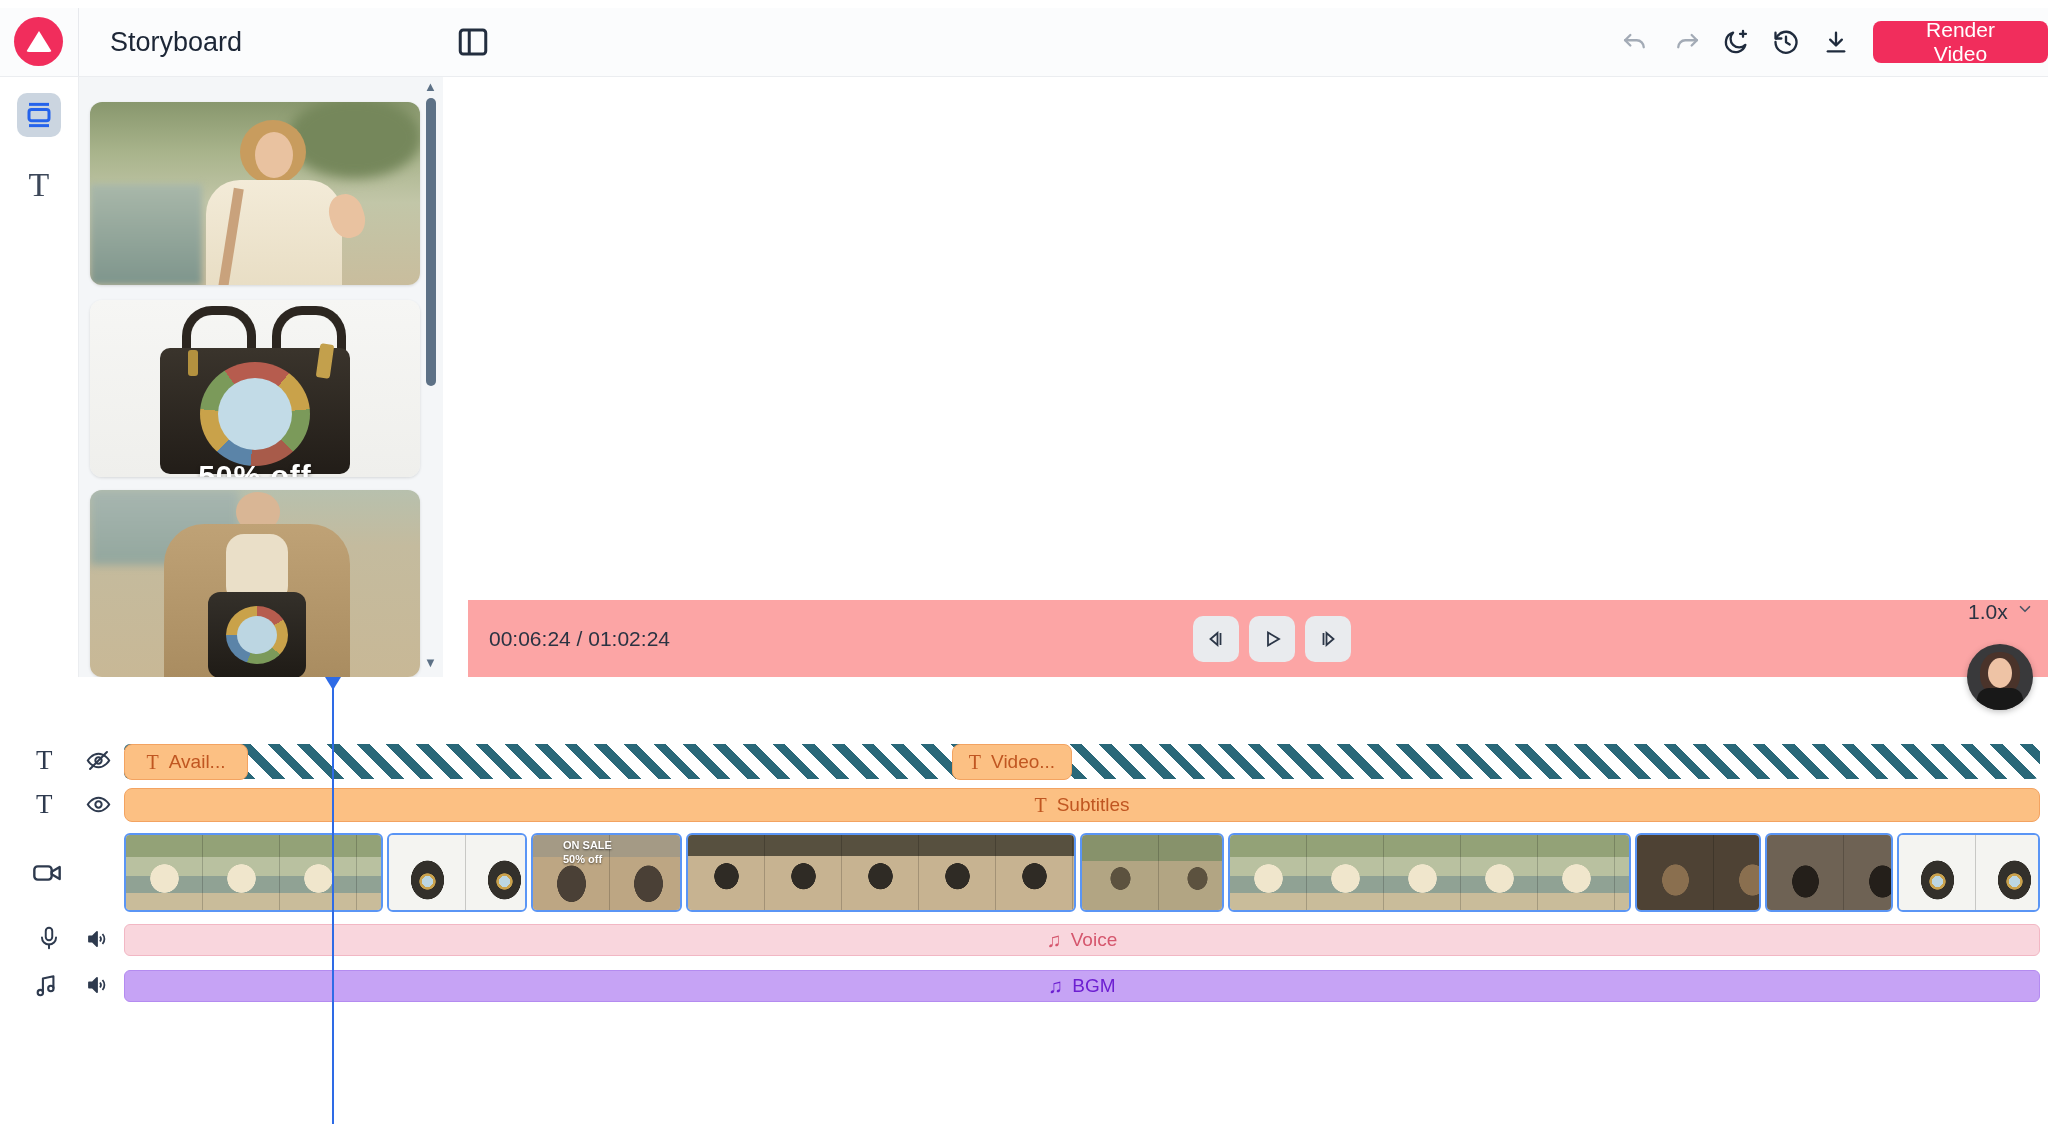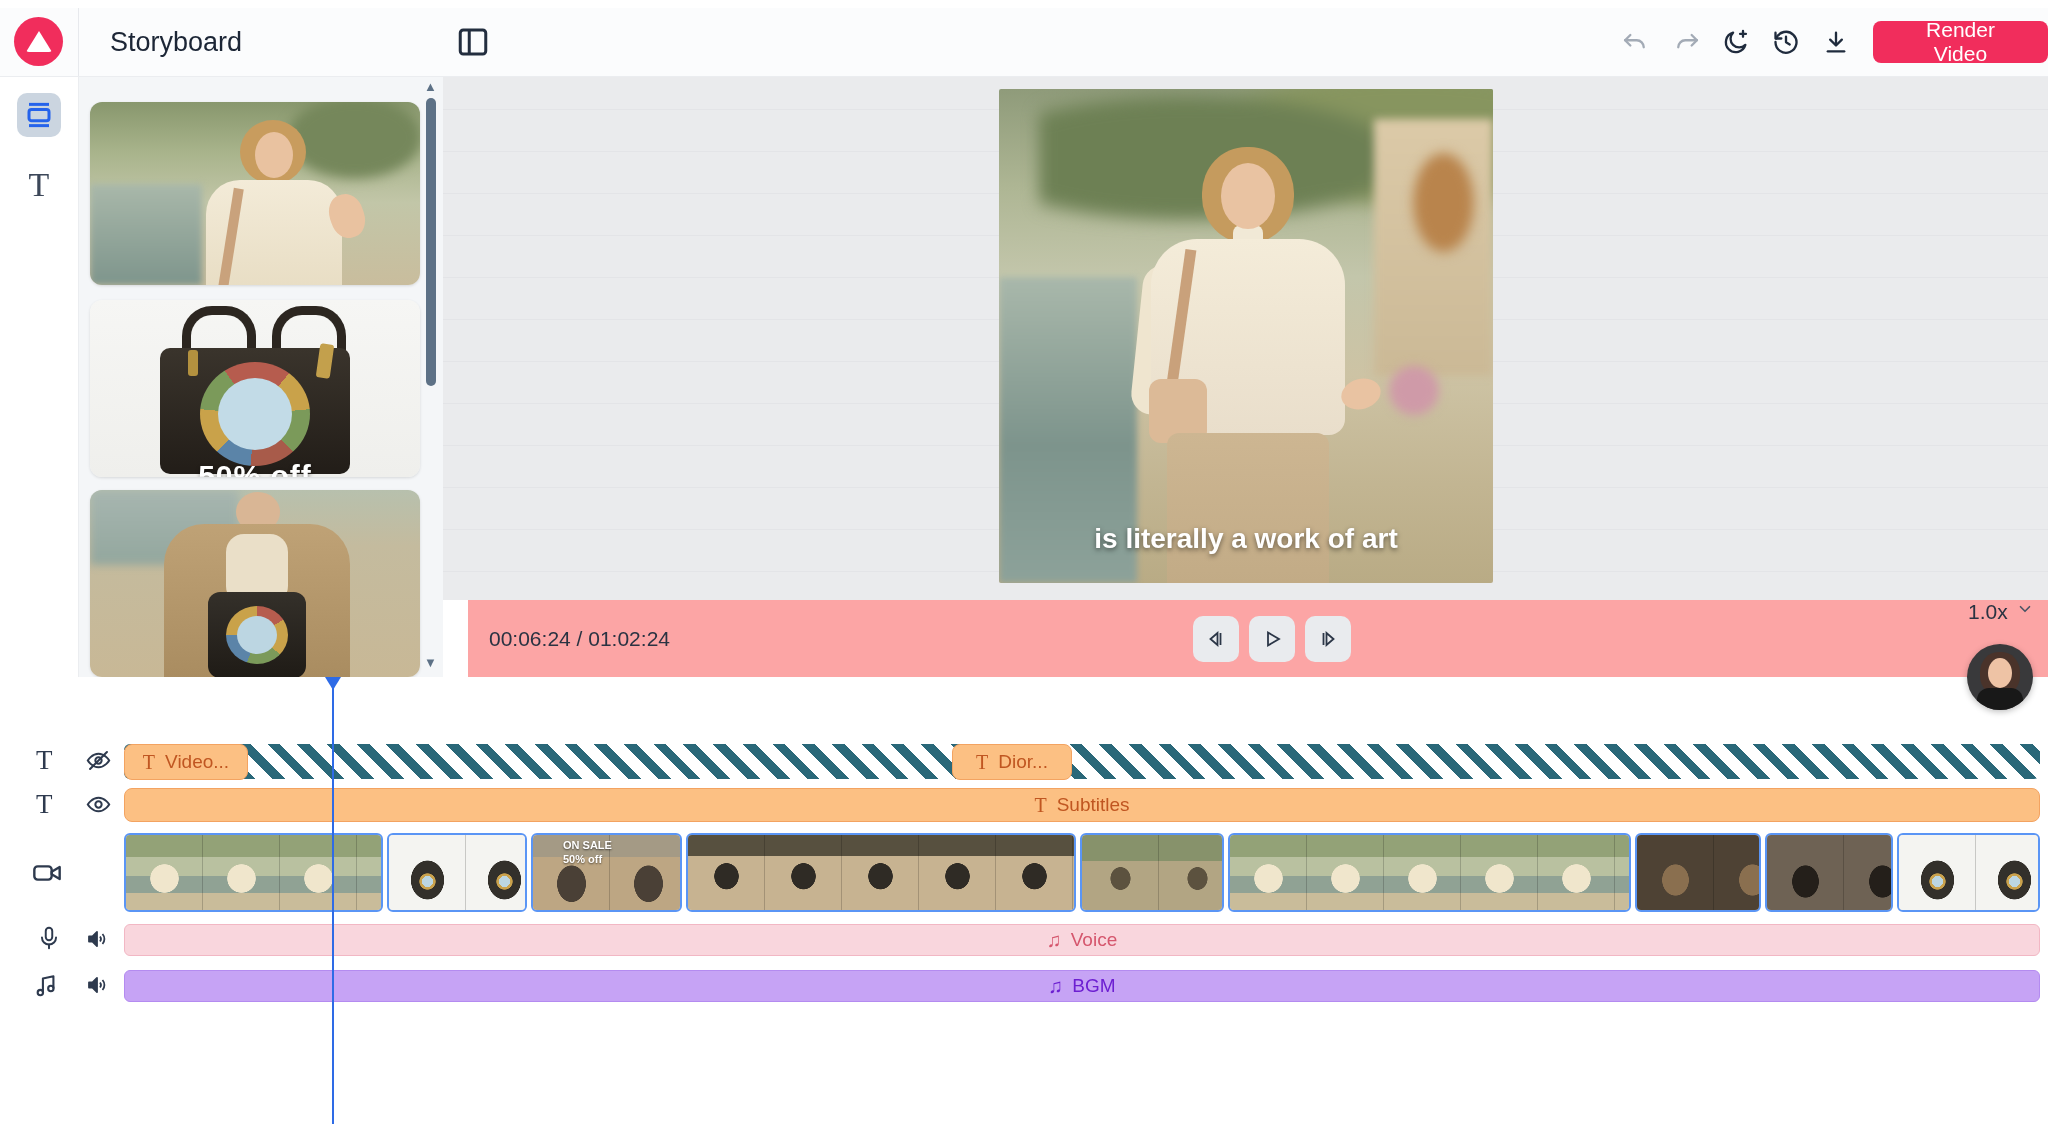--- a/index.html
+++ b/index.html
@@ -198,39 +198,20 @@
         <div class="coat"></div>
       <div class="inner"></div>
       <div class="bag"></div>
         <div class="bwheel"></div>
     </div>
     <div class="sb-arrow" style="top:12px">▲</div>
     <div class="sb-scroll"></div>
     <div class="sb-arrow" style="bottom:8px">▼</div>
   </div>
 
-  <div class="main">
-    <div class="video">
-      <div class="trees"></div>
-      <div class="bldg"></div>
-      <div class="orange"></div>
-      <div class="water"></div>
-      <div class="flowers"></div>
-      <div class="armL"></div>
-      <div class="hair"></div>
-      <div class="neck"></div>
-      <div class="face"></div>
-      <div class="sweater"></div>
-      <div class="strap"></div>
-      <div class="bag"></div>
-      <div class="pants"></div>
-      <div class="handR"></div>
-      <div class="subtitle">is literally a work of art</div>
-    </div>
-  </div>
 
   <div class="transport">
     <div class="time">00:06:24 / 01:02:24</div>
     <button class="tbtn" style="left:725px">
       <svg width="24" height="24" viewBox="0 0 24 24" fill="none" stroke="currentColor" stroke-width="1.8">
           <path d="M13.5 6 6.5 12l7 6z"></path>
           <line x1="16.5" y1="6" x2="16.5" y2="18"></line>
         </svg>
     </button>
     <button class="tbtn" style="left:781px">
@@ -307,25 +288,25 @@
           <path d="M4 9.5v5h3.5L12 19V5L7.5 9.5z" fill="currentColor"></path>
           <path d="M15 9.5a4 4 0 0 1 0 5"></path>
           <path d="M17.5 7a7.5 7.5 0 0 1 0 10"></path>
         </svg>
     </span>
 
     <div class="row-clip hatch"></div>
     <div id="textClips">
         <div class="row-clip tclip" style="left: 124px; width: 124px; position: absolute;">
           <span class="ticon">T</span>
-          <span>Video...</span>
+          <span>Avail...</span>
         </div>
         <div class="row-clip tclip" style="left: 952px; width: 120px; position: absolute;">
           <span class="ticon">T</span>
-          <span>Dior...</span>
+          <span>Video...</span>
         </div>
       </div>
 
     <div class="row-clip tclip subclip">
       <span class="ticon">T</span>
       <span>Subtitles</span>
     </div>
 
     <div class="vtrack" id="vtrack">
         <div class="vclip" style="left: 0px; width: 259px;">

